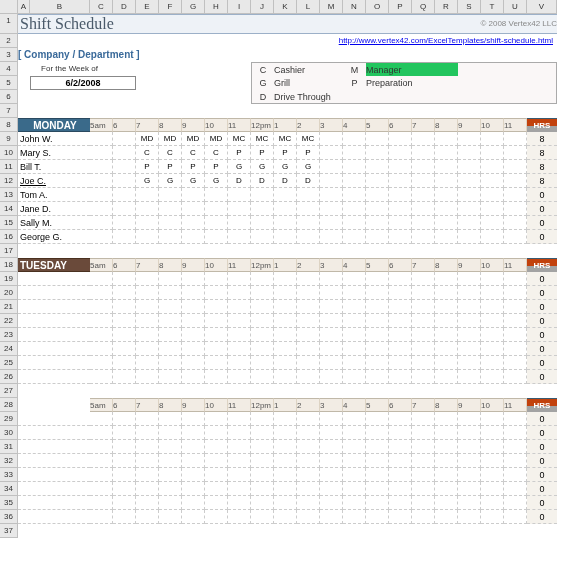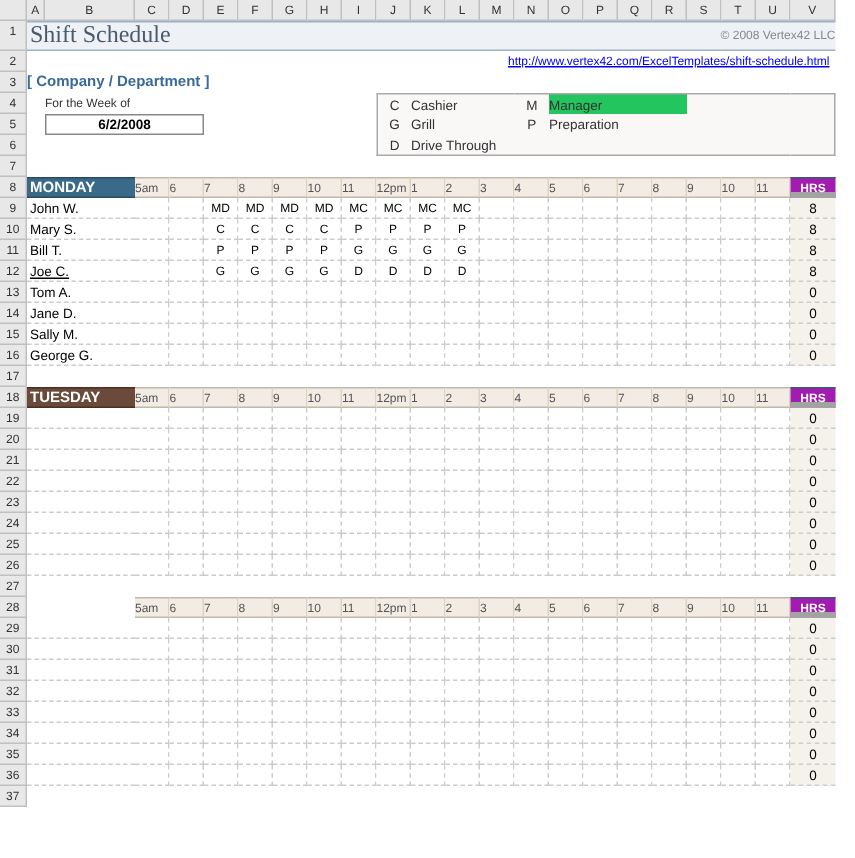--- a/index.html
+++ b/index.html
@@ -79,21 +79,21 @@
     font-weight: bold;
     font-size: 10px;
     white-space: nowrap;
     line-height: 14px;
   }
   .weeklabel {
     font-size: 8px;
     color: #333;
     white-space: nowrap;
     line-height: 14px;
-    text-align: left;
+    text-align: center;
     padding-right: 4px;
   }
   .datebox {
     border: 1px solid #888;
     background: #fff;
     font-size: 9px;
     font-weight: bold;
     text-align: center;
     line-height: 13px;
     white-space: nowrap;
@@ -128,28 +128,28 @@
     background: #f2ece4;
     color: #555;
     font-size: 8px;
     text-align: left;
     line-height: 14px;
     border-top: 1px solid #c0b8a8;
     border-bottom: 1px solid #c0b8a8;
     border-right: 1px solid #ddd3c3;
   }
   .hrsh {
-    background: #a21caf;
+    background: #c2410c;
     color: #fff;
     font-size: 8px;
     font-weight: bold;
     text-align: center;
     line-height: 14px;
     border-top: 1px solid #3a5a70;
-    border-bottom: 4px solid #a3a3a3;
+    border-bottom: 6px solid #a3a3a3;
   }
   .name {
     font-size: 9px;
     color: #000;
     line-height: 14px;
     white-space: nowrap;
     border-bottom: 1px dashed #ccc;
     padding-left: 2px;
   }
   .shift {
@@ -229,21 +229,21 @@
     <div class="cell" style="border-right: 1px solid rgb(170, 170, 170); background: rgb(250, 247, 247);"></div>
     <div class="rowhdr">6</div>
     <div class="cell" style="grid-column: 2 / 11;"></div>
     <div class="cell legend-c" style="border-left: 1px solid rgb(170, 170, 170); border-bottom: 1px solid rgb(170, 170, 170); background: rgb(250, 247, 247);">D</div>
     <div class="cell legend-t" style="grid-column: 12 / 16; border-bottom: 1px solid rgb(170, 170, 170); background: rgb(250, 247, 247);">Drive Through</div>
     <div class="cell" style="grid-column: 16 / 23; border-bottom: 1px solid rgb(170, 170, 170); background: rgb(250, 247, 247);"></div>
     <div class="cell" style="border-bottom: 1px solid rgb(170, 170, 170); border-right: 1px solid rgb(170, 170, 170); background: rgb(250, 247, 247);"></div>
     <div class="rowhdr">7</div>
     <div class="cell" style="grid-column: 2 / 24;"></div>
     <div class="rowhdr">8</div>
-    <div class="cell dayhdr mon" style="grid-column: 2 / 4;">MONDAY</div>
+    <div class="cell dayhdr mon" style="grid-column: 2 / 4; text-align: center;">MONDAY</div>
     <div class="cell timeh">5am</div>
     <div class="cell timeh">6</div>
     <div class="cell timeh">7</div>
     <div class="cell timeh">8</div>
     <div class="cell timeh">9</div>
     <div class="cell timeh">10</div>
     <div class="cell timeh">11</div>
     <div class="cell timeh">12pm</div>
     <div class="cell timeh">1</div>
     <div class="cell timeh">2</div>

